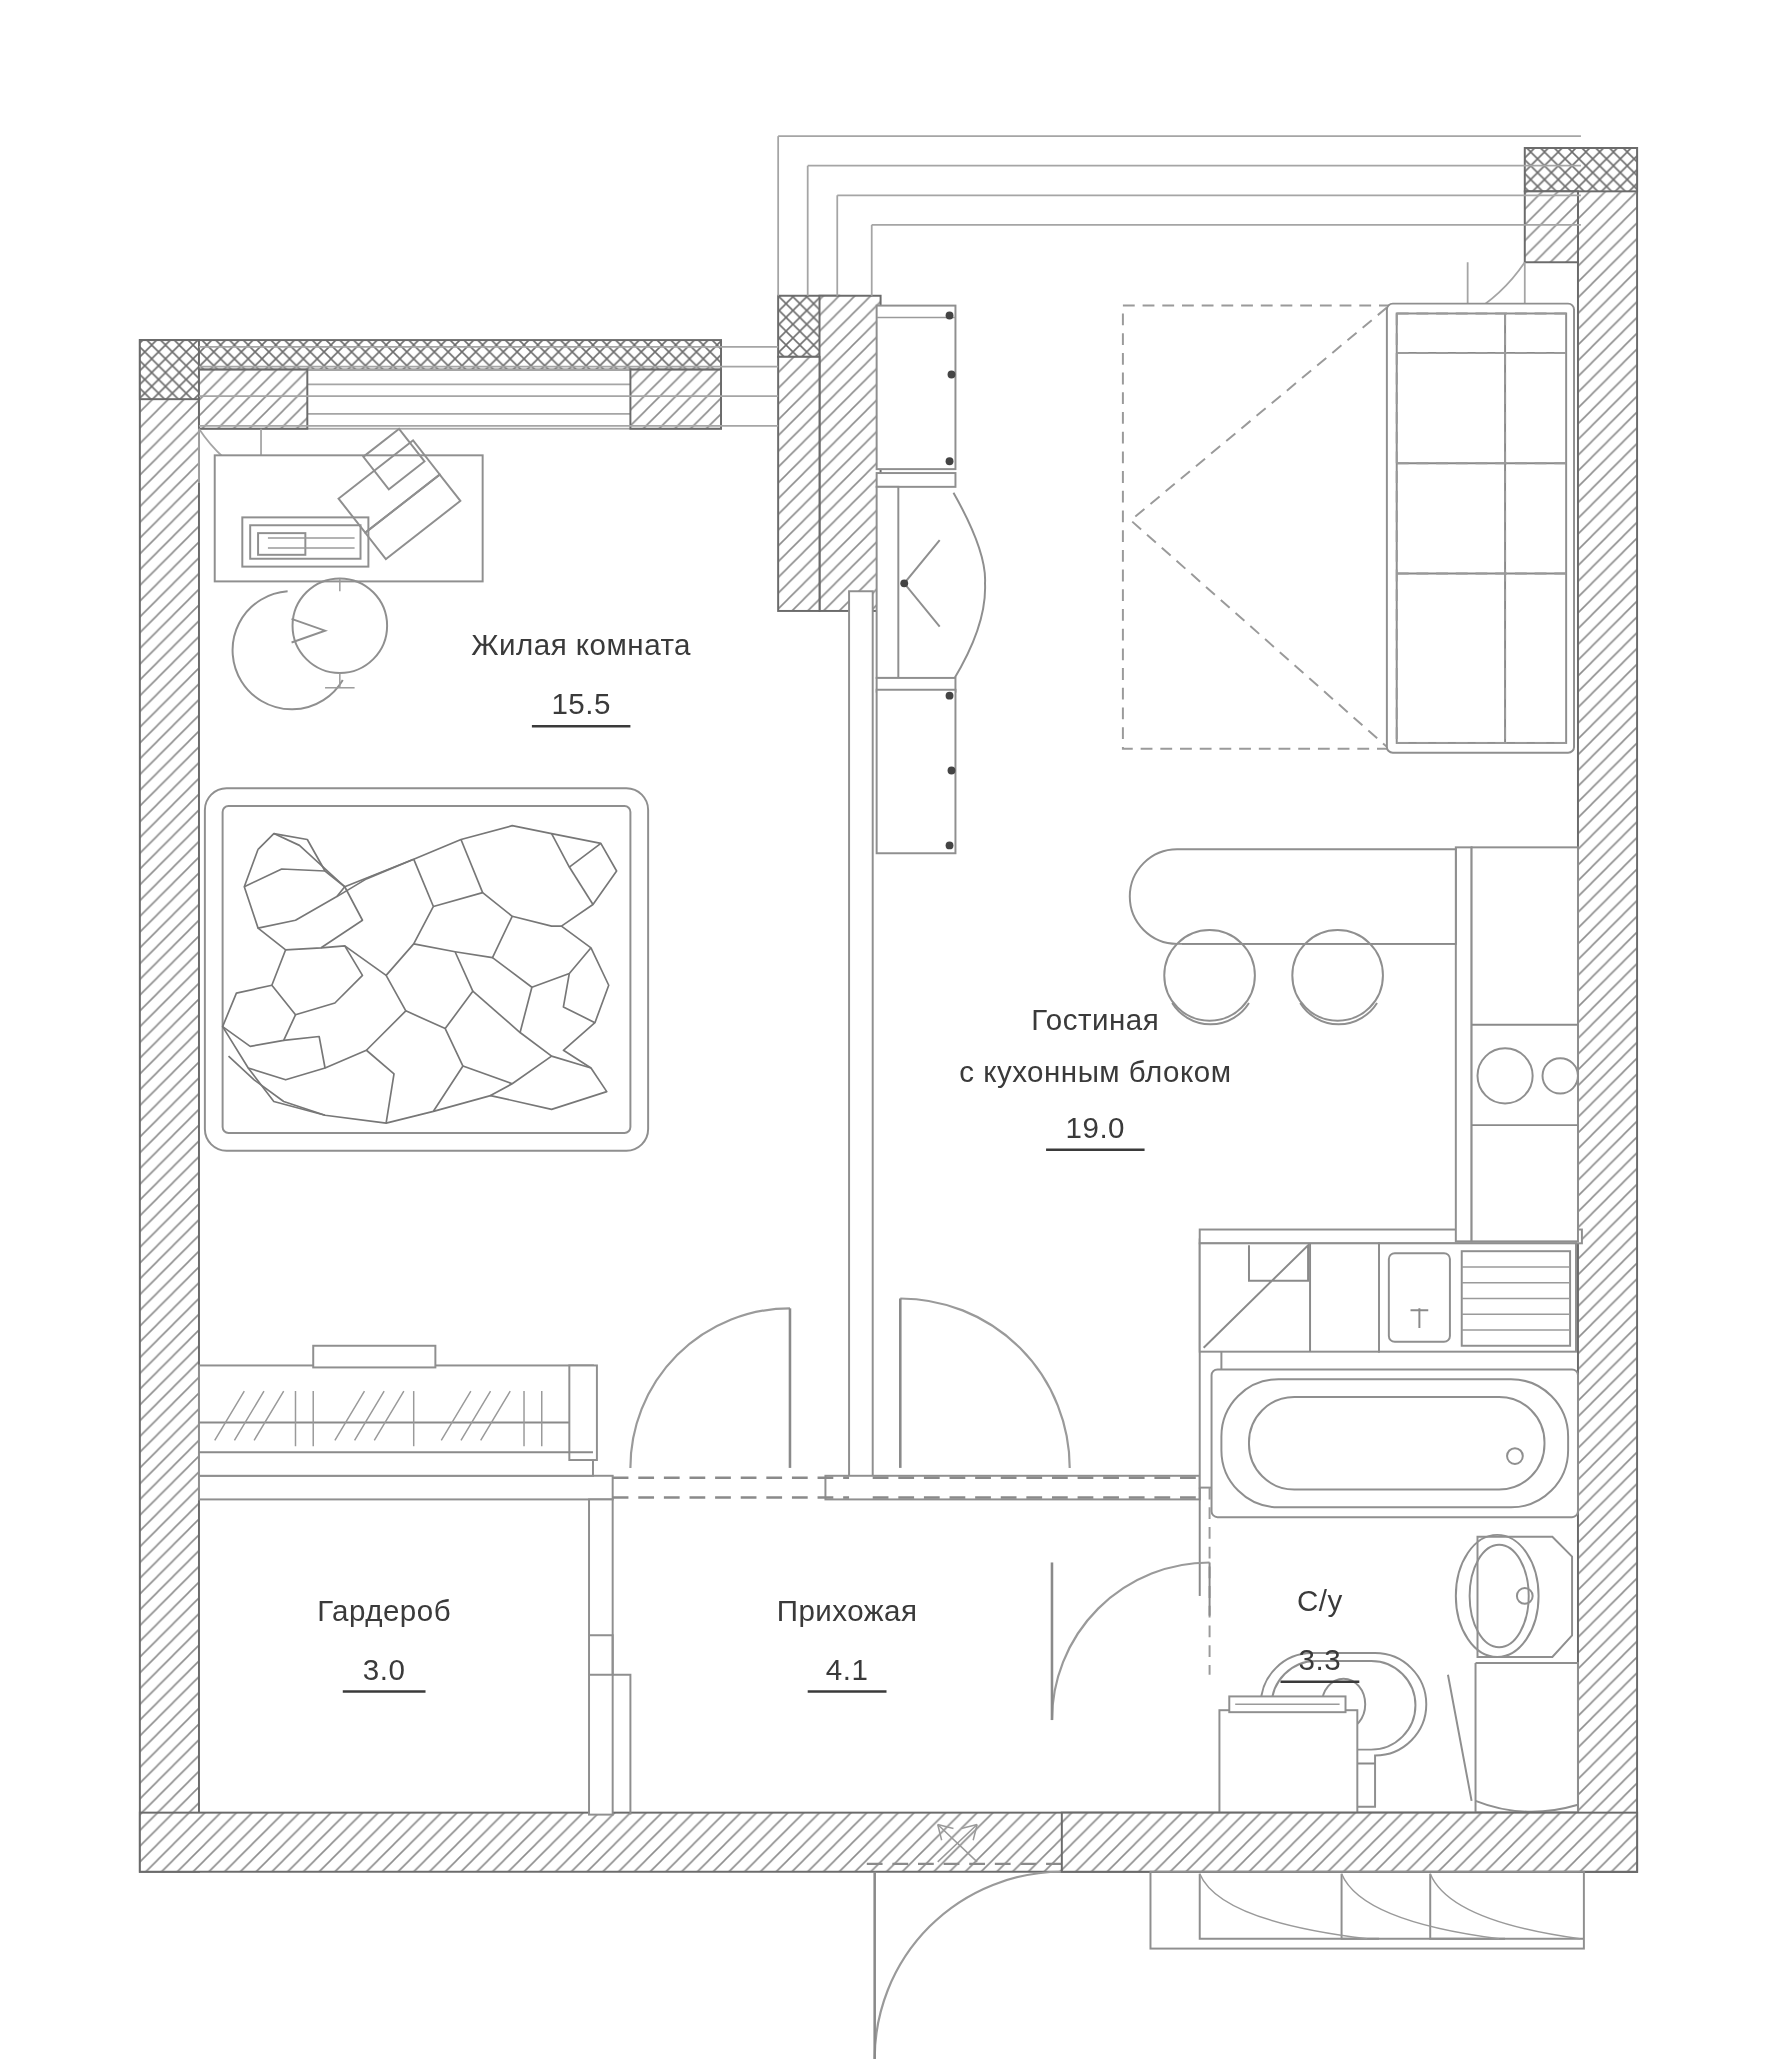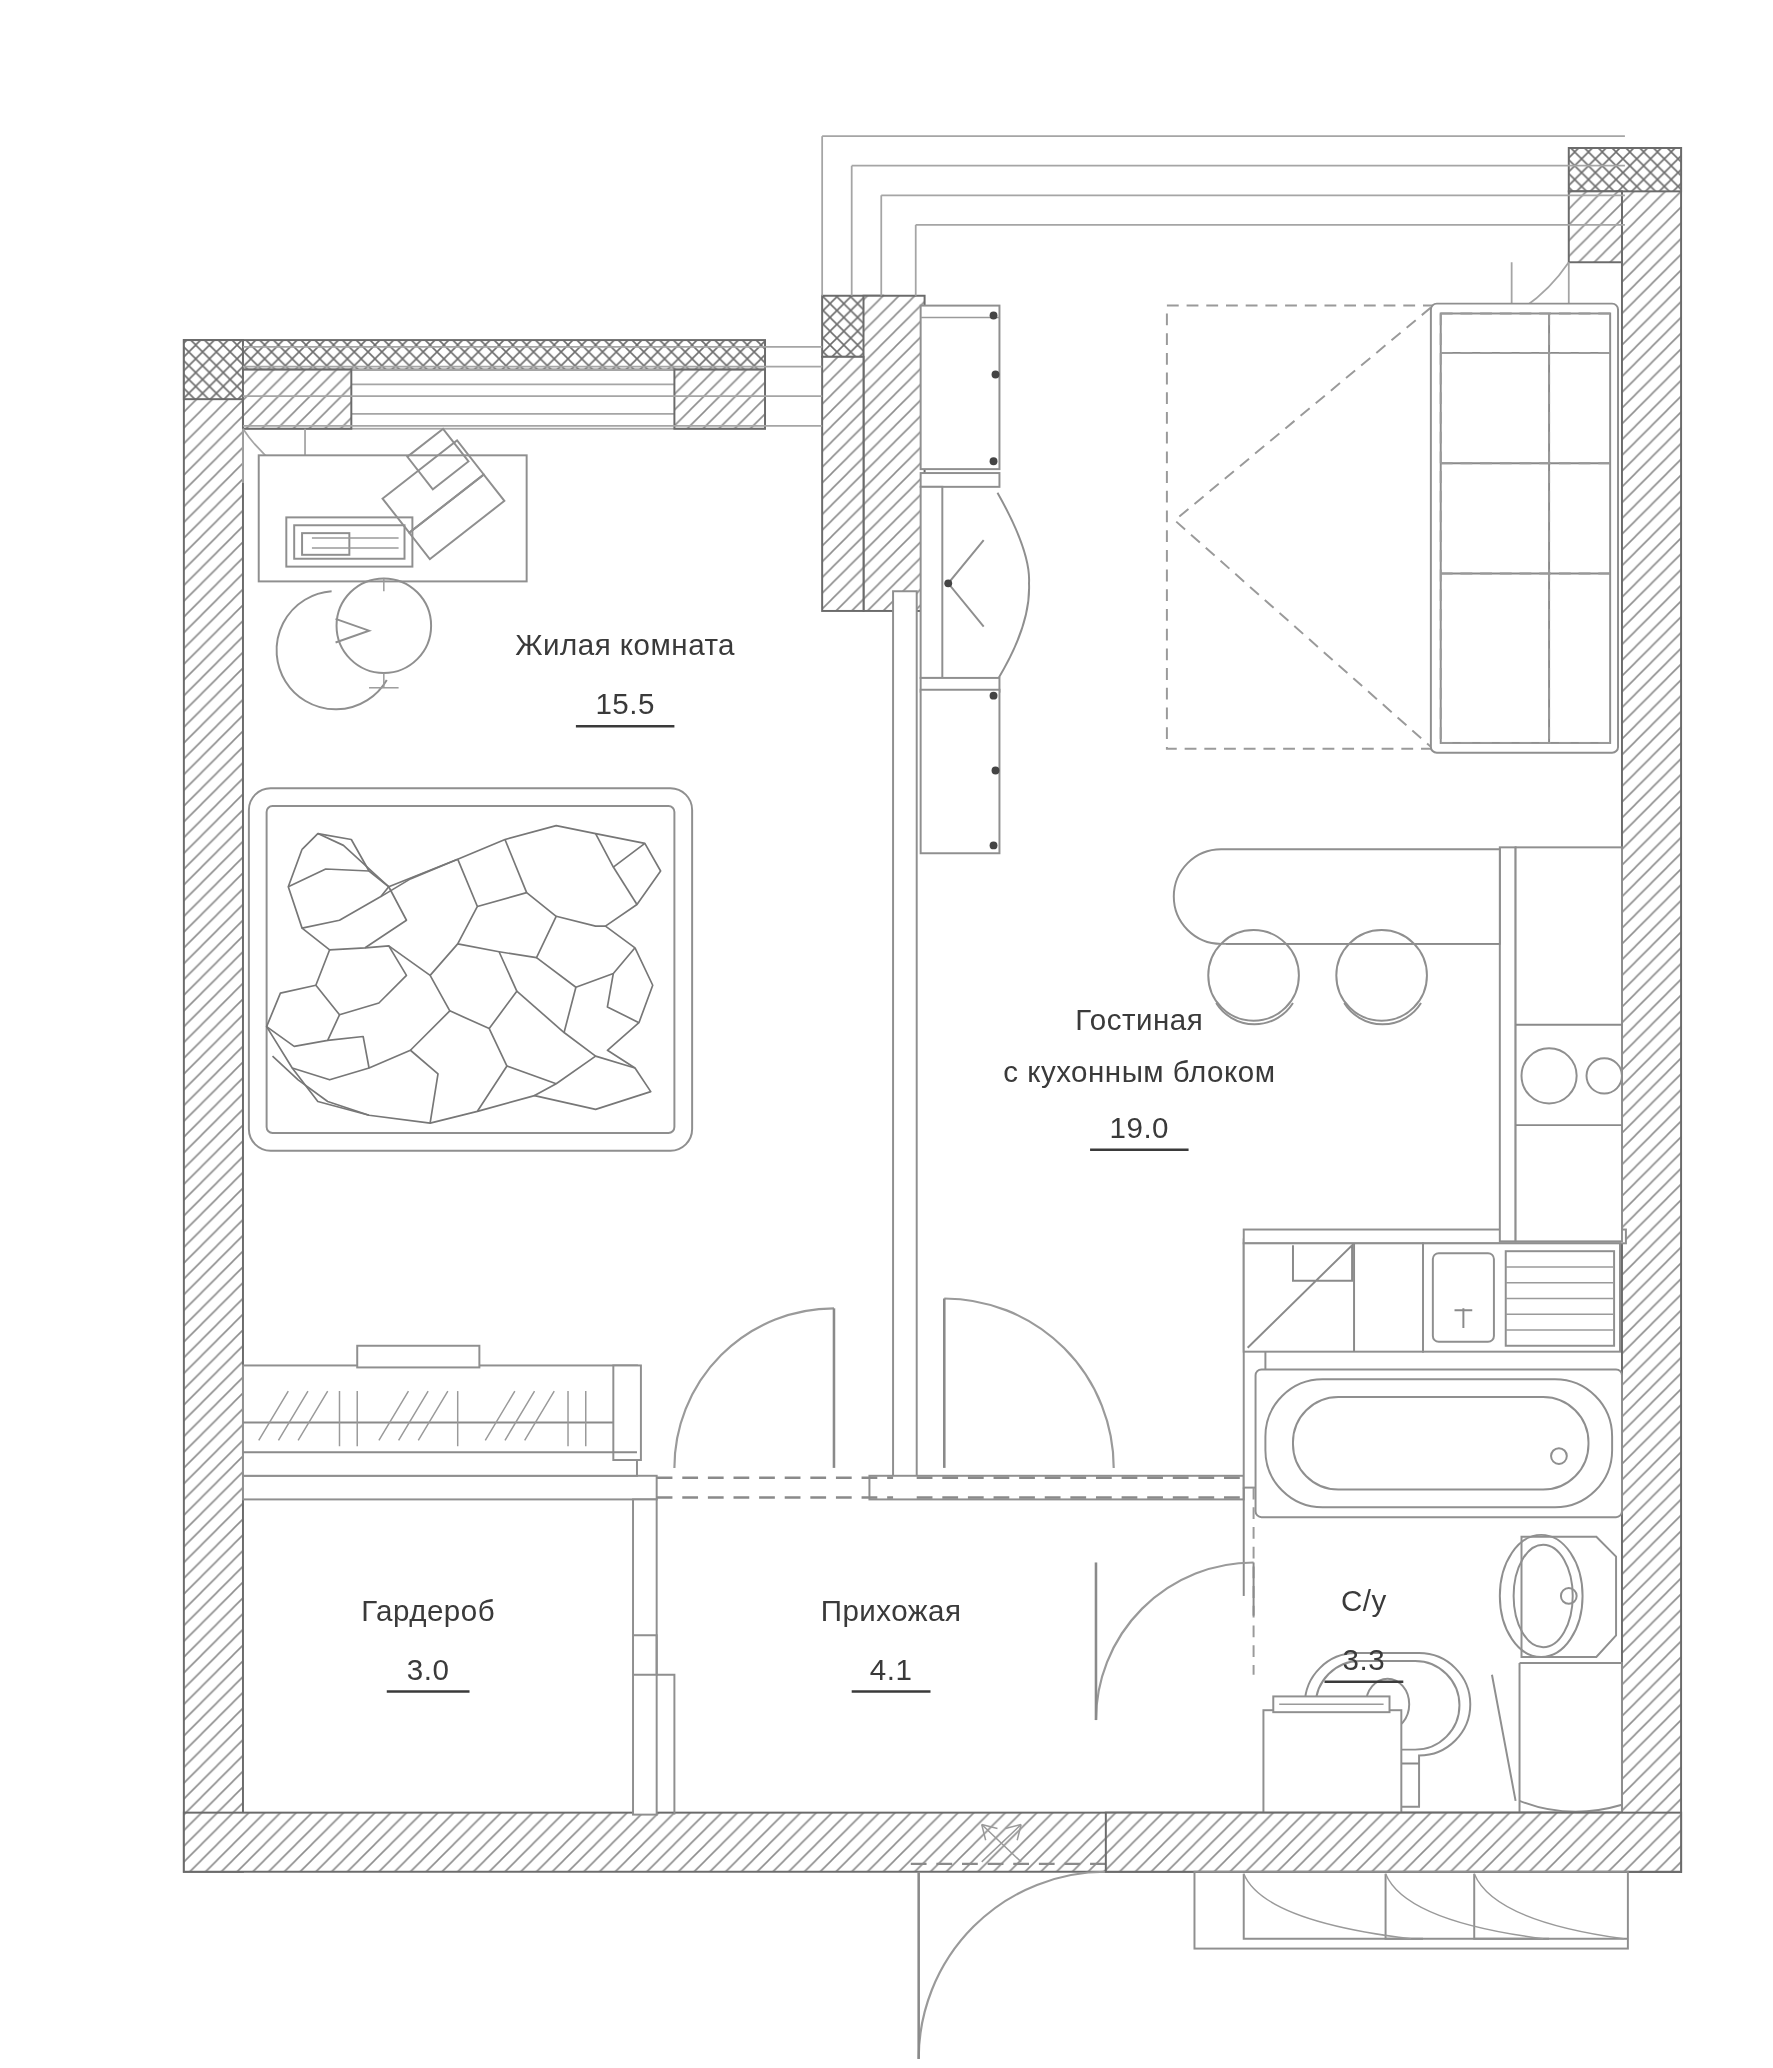--- a/index.html
+++ b/index.html
@@ -11,21 +11,20 @@
     width: 1773px;
     height: 2069px;
     font-family: "Liberation Sans", sans-serif;
     overflow: hidden;
   }
   #plan-root {
     position: relative;
     width: 1690px;
     height: 2069px;
     background: #ffffff;
-    padding-left: 44px;
   }
   svg#floorplan {
     display: block;
     width: 1773px;
     height: 2069px;
   }
   .room-label-text {
     font-family: "Liberation Sans", sans-serif;
     font-size: 30px;
     fill: #3a3a3a;

